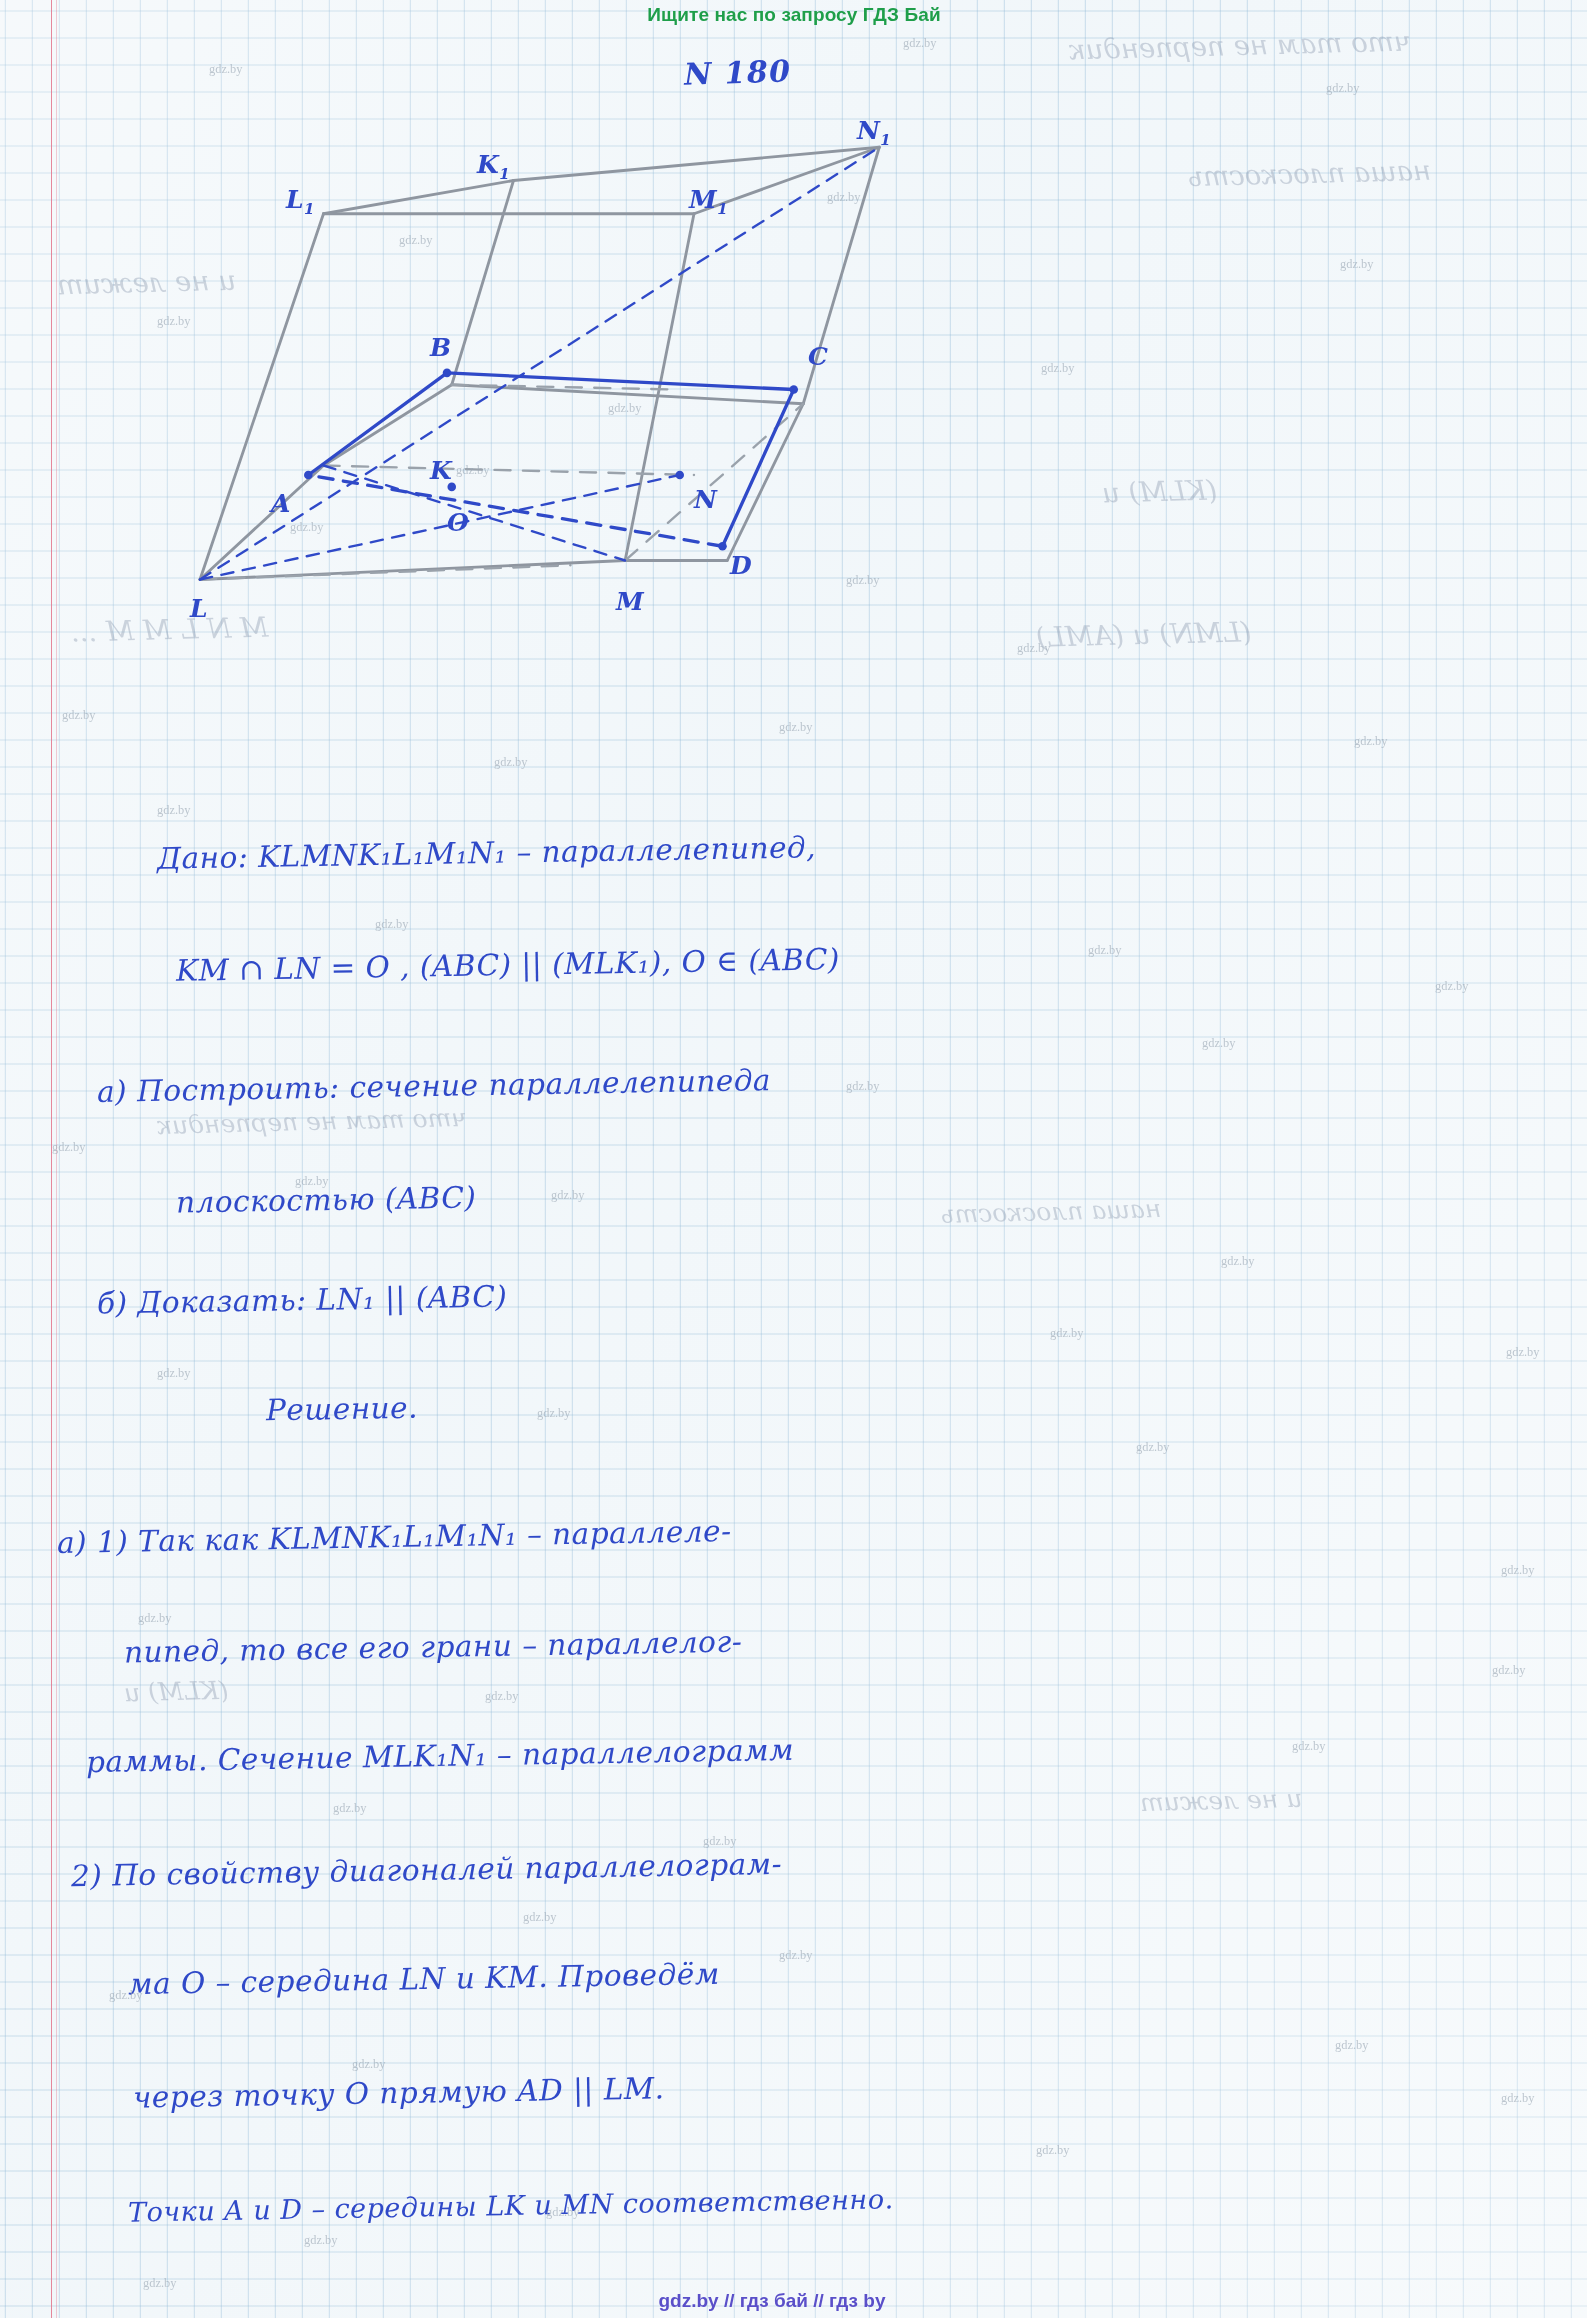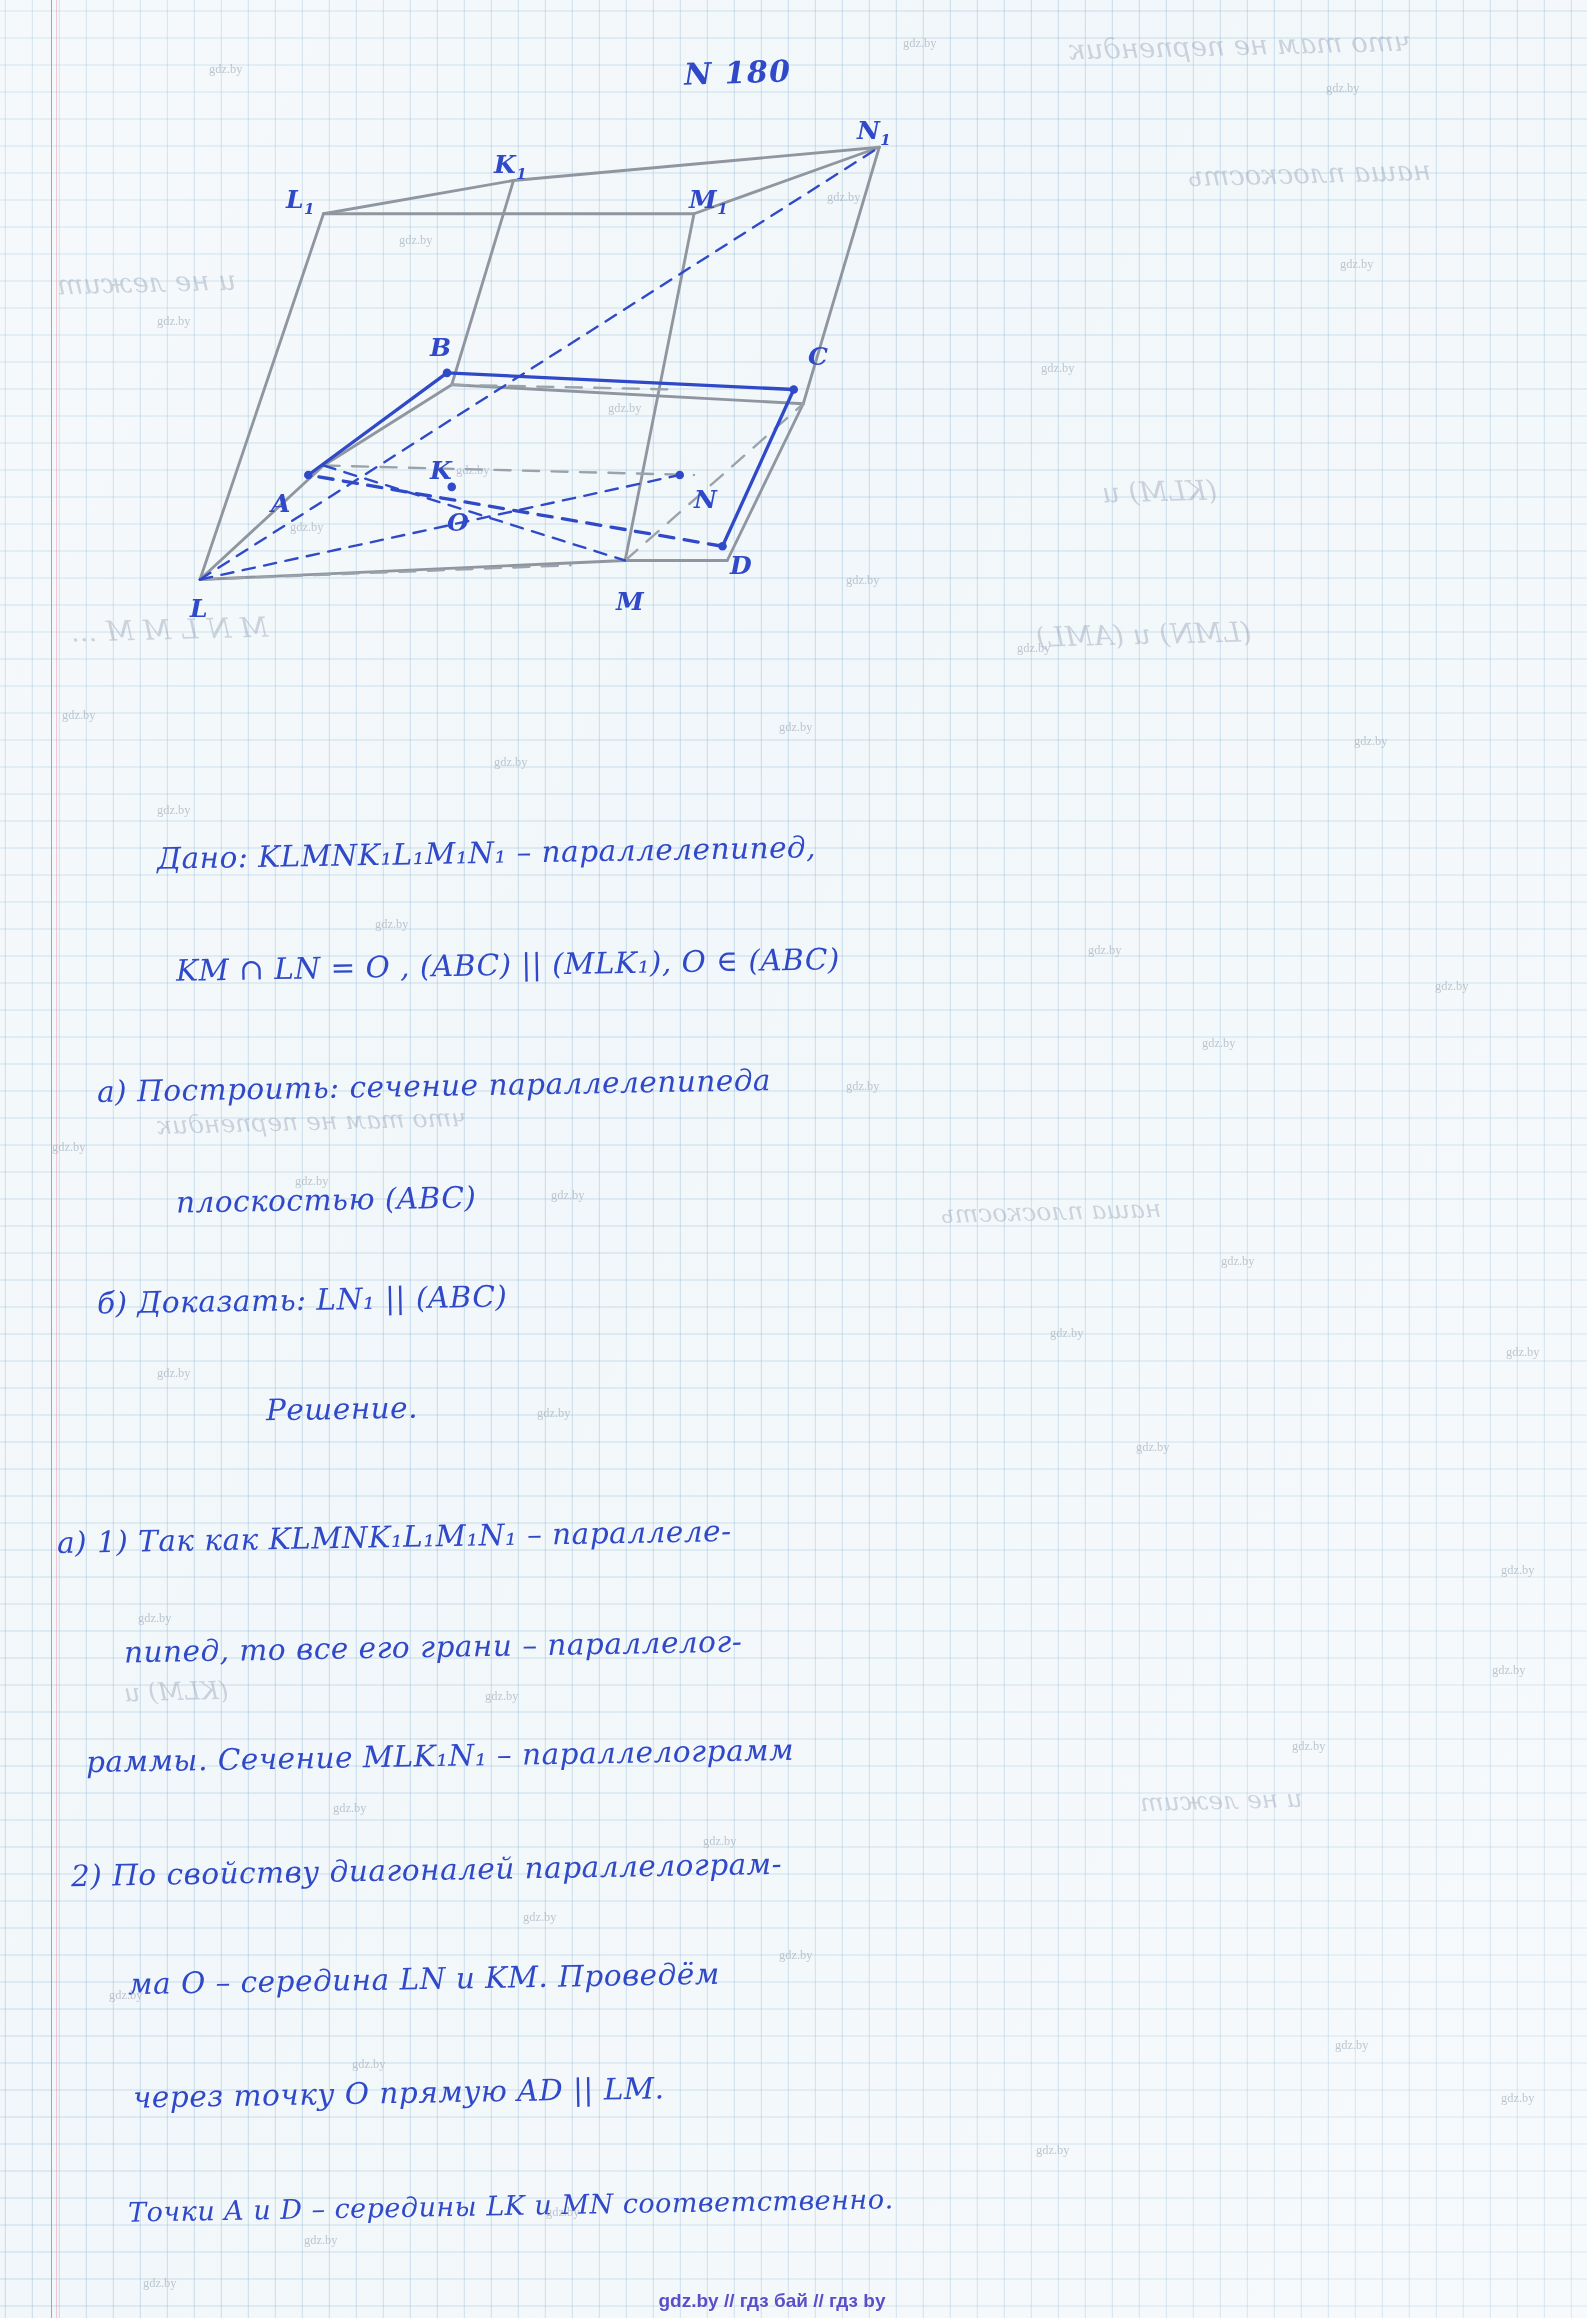--- a/index.html
+++ b/index.html
@@ -151,20 +151,21 @@
   <div class="ghost" style="left:1188px; top:157px;">наша плоскость</div>
   <div class="ghost" style="left:57px;  top:266px;">и не лежит</div>
   <div class="ghost" style="left:1102px; top:475px;">(KLM) и</div>
   <div class="ghost" style="left:1036px; top:618px;">(LMN) и (AML)</div>
   <div class="ghost" style="left:71px;  top:613px;">M N L M M ...</div>
   <div class="ghost" style="left:157px;  top:1107px; font-size:25px;">что там не перпендик</div>
   <div class="ghost" style="left:941px; top:1197px; font-size:25px;">наша плоскость</div>
   <div class="ghost" style="left:124px;  top:1677px; font-size:25px;">(KLM) и</div>
   <div class="ghost" style="left:1140px; top:1786px; font-size:25px;">и не лежит</div>
 
+  <div class="site-header">Ищите нас по запросу ГДЗ Бай</div>
 
   <div class="hand task-no" style="left:684px; top:55px;">N 180</div>
 
   <div class="figure">
     <svg width="903" height="760" viewBox="0 0 1900 1600">
 
       <g stroke="#8f96a0" stroke-width="6" fill="none" stroke-linecap="round">
 
         <path d="M 430 330 L 830 260"></path>
         <path d="M 830 260 L 1600 190"></path>
@@ -210,21 +211,21 @@
         <circle cx="398" cy="880" r="9"></circle>
         <circle cx="690" cy="665" r="9"></circle>
         <circle cx="1420" cy="700" r="9"></circle>
         <circle cx="1270" cy="1030" r="9"></circle>
         <circle cx="700" cy="905" r="9"></circle>
         <circle cx="1180" cy="880" r="9"></circle>
       </g>
     </svg>
 
     
-    <div class="fig-label" style="left:375px;  top:93px;"><span>K</span><sub>1</sub></div>
+    <div class="fig-label" style="left:358px;  top:93px;"><span>K</span><sub>1</sub></div>
     <div class="fig-label" style="left:738px; top:59px;"><span>N</span><sub>1</sub></div>
     <div class="fig-label" style="left:167px;  top:128px;"><span>L</span><sub>1</sub></div>
     <div class="fig-label" style="left:570px; top:128px;"><span>M</span><sub>1</sub></div>
     <div class="fig-label" style="left:311px;  top:276px;"><span>B</span></div>
     <div class="fig-label" style="left:689px; top:285px;"><span>C</span></div>
     <div class="fig-label" style="left:311px;  top:399px;"><span>K</span></div>
     <div class="fig-label" style="left:575px; top:428px;"><span>N</span></div>
     <div class="fig-label" style="left:152px;  top:432px;"><span>A</span></div>
     <div class="fig-label" style="left:328px;  top:451px;"><span>O</span></div>
     <div class="fig-label" style="left:611px; top:494px;"><span>D</span></div>

